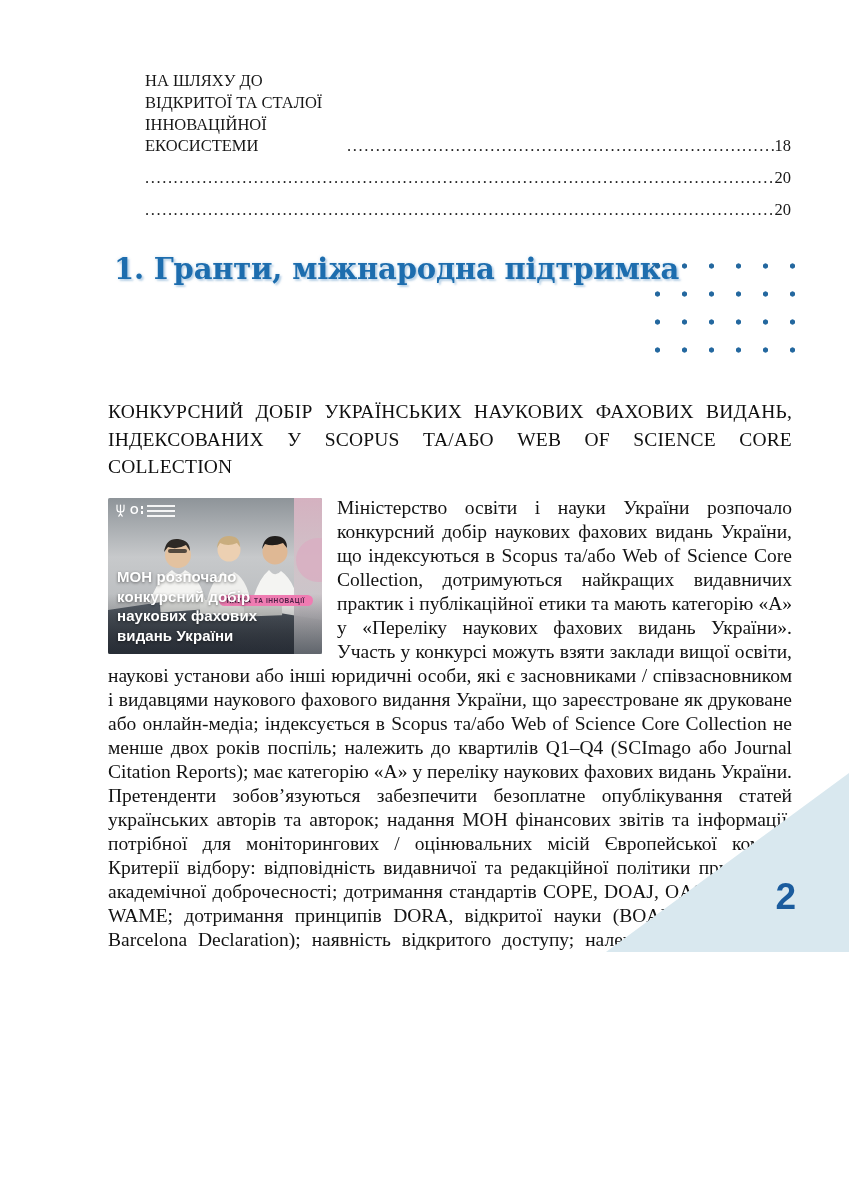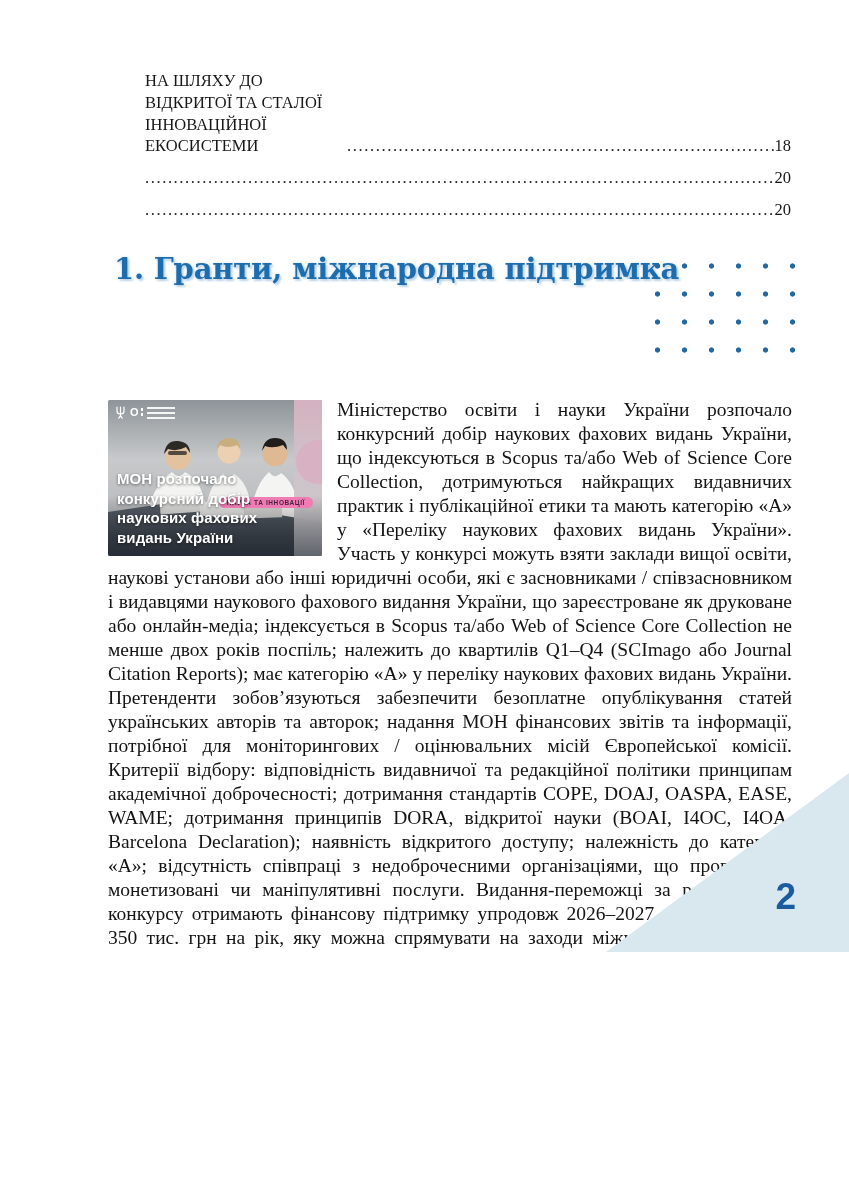--- a/index.html
+++ b/index.html
@@ -106,20 +106,21 @@
     <div class="toc-entry">
       <span class="toc-leader">........................................................................................................................................................................................................</span>
       <span class="toc-page">20</span>
     </div>
   </section>
 
   <h1 class="section-heading">1. Гранти, міжнародна підтримка</h1>
   <div class="dot-grid"></div>
 
   <article class="article">
+    <h2 class="article-title">КОНКУРСНИЙ ДОБІР УКРАЇНСЬКИХ НАУКОВИХ ФАХОВИХ ВИДАНЬ, ІНДЕКСОВАНИХ У SCOPUS ТА/АБО WEB OF SCIENCE CORE COLLECTION</h2>
 
     <div class="article-body">
 
       <figure class="photo">
         <svg class="scene" width="214" height="156" viewBox="0 0 214 156" aria-hidden="true">
           <defs>
             <linearGradient id="bg" x1="0" y1="0" x2="0" y2="1">
               <stop offset="0" stop-color="#8e9499"></stop>
               <stop offset="0.38" stop-color="#c7c9cb"></stop>
               <stop offset="1" stop-color="#aeb1b4"></stop>

